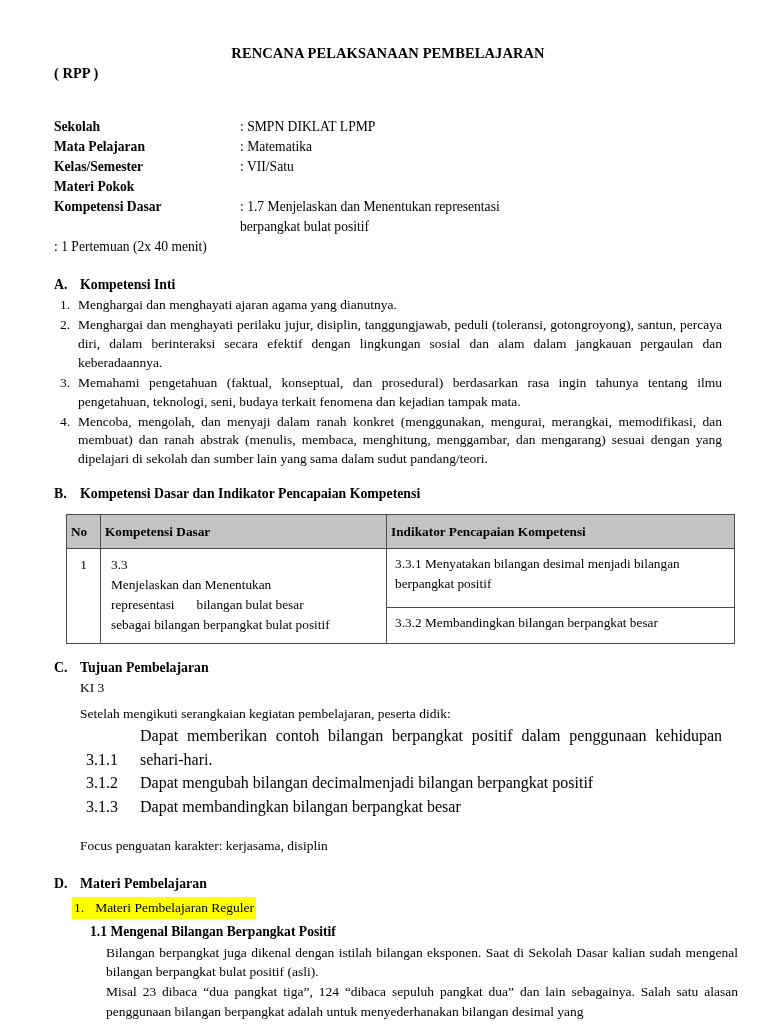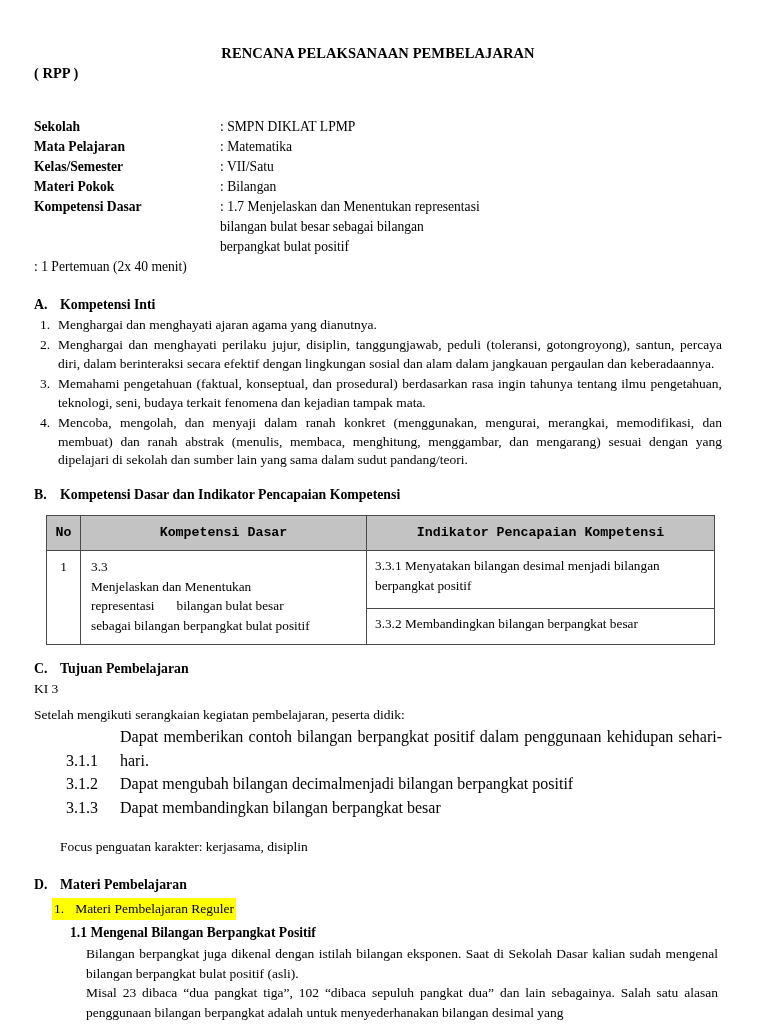--- a/index.html
+++ b/index.html
@@ -12,21 +12,21 @@
     height: 1024px;
     font-family: "Liberation Serif", "DejaVu Serif", serif;
     color: #000000;
     overflow: hidden;
   }
   .page {
     position: relative;
     width: 768px;
     height: 740px;
     box-sizing: border-box;
-    padding: 44px 46px 0 34px;
+    padding: 44px 46px 0 54px;
   }
 
   
   .doc-title {
     text-align: center;
     font-weight: bold;
     font-size: 14.5px;
     letter-spacing: 0.1px;
     line-height: 1.35;
   }
@@ -106,40 +106,39 @@
     table-layout: fixed;
   }
   .kd-table th, .kd-table td {
     border: 1.3px solid #4a4a4a;
     vertical-align: top;
     font-size: 13.3px;
     line-height: 1.5;
   }
   .kd-table th {
     background: #c3c3c3;
-    text-align: center;
+    text-align: left;
     font-weight: bold;
     padding: 7px 4px;
     vertical-align: middle;
-    font-family: Liberation Mono, monospace;
   }
   .col-no  { width: 34px; }
   .col-kd  { width: 286px; }
   .col-ind { width: 348px; }
   .cell-no {
     text-align: center;
     padding: 6px 2px;
   }
   .cell-kd { padding: 6px 8px 8px 10px; }
   .cell-ind { padding: 5px 8px 6px 8px; }
   .kd-line { display: block; }
   .kd-gap { display: inline-block; width: 22px; }
 
   
-  .indent-1 { font-size: 13.5px; line-height: 1.5; }
+  .indent-1 { margin-left: 26px; font-size: 13.5px; line-height: 1.5; }
   .tuj-item {
     display: flex;
     align-items: flex-end;
     margin-left: 32px;
     font-size: 16px;
     line-height: 1.47;
   }
   .tuj-code {
     width: 54px;
     flex: 0 0 54px;
@@ -206,27 +205,25 @@
     <div class="ident-row">
       <div class="ident-label">Mata Pelajaran</div>
       <div class="ident-value">: Matematika</div>
     </div>
     <div class="ident-row">
       <div class="ident-label">Kelas/Semester</div>
       <div class="ident-value">: VII/Satu</div>
     </div>
     <div class="ident-row">
       <div class="ident-label">Materi Pokok</div>
-      <div class="ident-value">: Bilangan</div>
     </div>
     <div class="ident-row">
       <div class="ident-label">Kompetensi Dasar</div>
       <div class="ident-value">: 1.7  Menjelaskan dan Menentukan representasi</div>
     </div>
-    <div class="ident-cont">bilangan bulat besar sebagai bilangan</div>
     <div class="ident-cont">berpangkat bulat positif</div>
     <div class="ident-row">
       <div class="ident-value">: 1 Pertemuan (2x 40 menit)</div>
     </div>
   </div>
 
   <div class="sp-18"></div>
 
   <div class="section">
     <span class="section-letter">A.</span>
@@ -315,15 +312,15 @@
 
   <div class="section">
     <span class="section-letter">D.</span>
     <span class="section-title">Materi Pembelajaran</span>
   </div>
   <div class="d-item">
     <span class="hl"><span class="d-num">1.</span><span>Materi Pembelajaran Reguler</span></span>
   </div>
   <div class="sub-head">1.1 Mengenal Bilangan Berpangkat Positif</div>
   <div class="body-par">Bilangan berpangkat juga dikenal dengan istilah bilangan eksponen. Saat di Sekolah Dasar kalian sudah mengenal bilangan berpangkat bulat positif (asli).</div>
-  <div class="body-par">Misal 23 dibaca “dua pangkat tiga”, 102 “dibaca sepuluh pangkat dua” dan lain sebagainya. Salah satu alasan penggunaan bilangan berpangkat adalah untuk menyederhanakan bilangan desimal yang</div>
+  <div class="body-par">Misal 23 dibaca “dua pangkat tiga”, 124 “dibaca sepuluh pangkat dua” dan lain sebagainya. Salah satu alasan penggunaan bilangan berpangkat adalah untuk menyederhanakan bilangan desimal yang</div>
 
 </div>
 
 </body></html>

